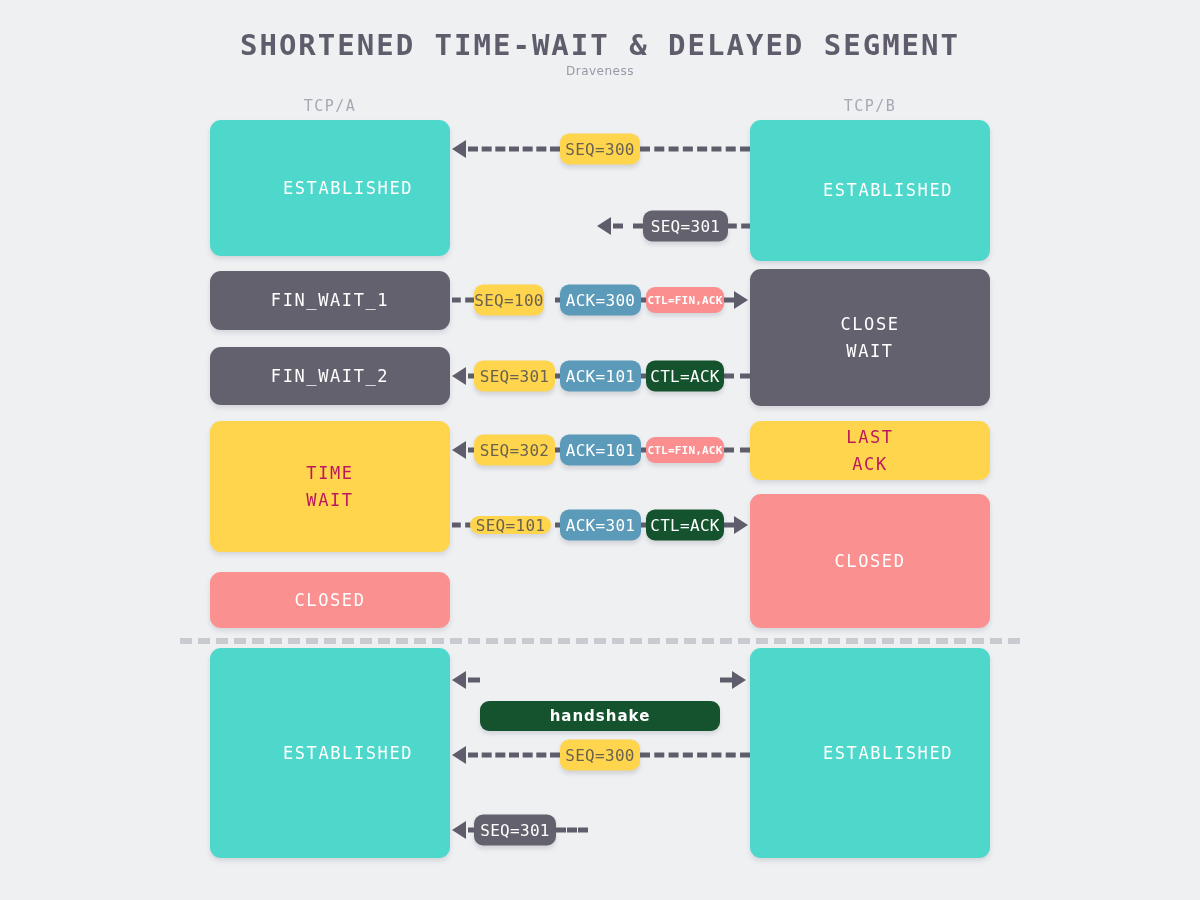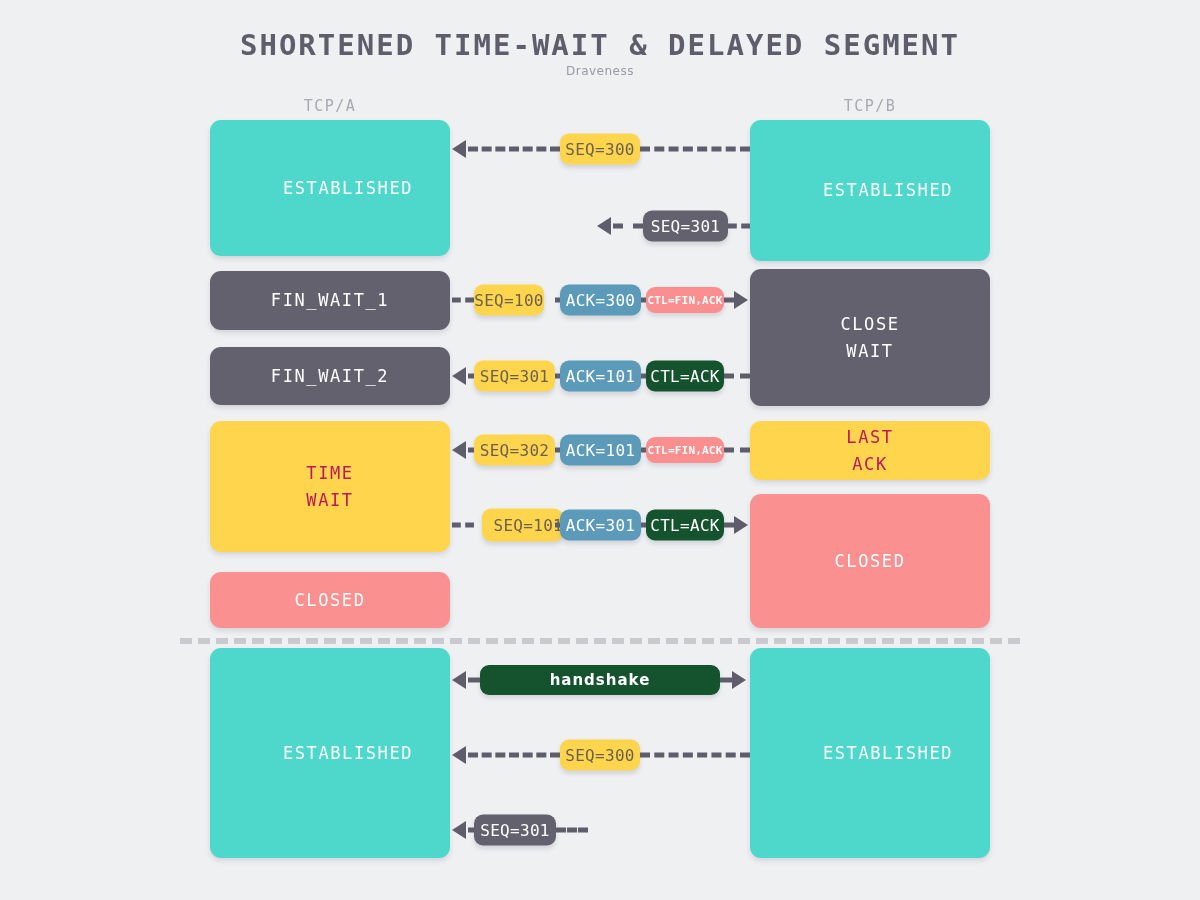--- a/index.html
+++ b/index.html
@@ -108,21 +108,21 @@
   }
   .chip.yellow { background: #ffd54d; color: #6b6150; }
   .chip.blue   { background: #5b9ab8; color: #ffffff; }
   .chip.pink   { background: #fb8f8f; color: #ffffff; }
   .chip.teal   { background: #14532d; color: #ffffff; }
   .chip.gray   { background: #64616e; color: #ffffff; }
 
   .chip.sz-md  { font-size: 16px; letter-spacing: 0.3px; }
   .chip.sz-sm  { font-size: 11px; letter-spacing: 0.2px; font-weight: 700; }
   .chip.sz-hs  { font-size: 15px; letter-spacing: 1.0px; font-weight: 700;
-                 font-family: "DejaVu Sans", sans-serif; }
+                 font-family: "DejaVu Sans", sans-serif; margin-top: 36px; }
 
   
   .divider {
     position: absolute;
     left: 180px;
     width: 840px;
     height: 0;
     border-top: 6px dashed #c9c9d0;
   }
 </style>
@@ -229,21 +229,21 @@
   <div class="chip blue sz-md" style="left:560px; top:450px; width:81px; height:31px;">
     <span>ACK=101</span>
   </div>
   <div class="dash" style="left:641px; top:450px; width:5px;"></div>
   <div class="chip pink sz-sm" style="left:646px; top:450px; width:78px; height:26px;">
     <span>CTL=FIN,ACK</span>
   </div>
   <div class="dash" style="left:724px; top:450px; width:26px;"></div>
 
   <div class="dash" style="left:452px; top:525px; width:22px;"></div>
-  <div class="chip yellow sz-md" style="left:482px; top:525px; width:81px; height:33px;justify-content:flex-end;">
+  <div class="chip yellow sz-md" style="left:470px; top:525px; width:81px; height:18px;">
     <span>SEQ=101</span>
   </div>
   <div class="dash" style="left:555px; top:525px; width:5px;"></div>
   <div class="chip blue sz-md" style="left:560px; top:525px; width:81px; height:31px;">
     <span>ACK=301</span>
   </div>
   <div class="dash" style="left:641px; top:525px; width:5px;"></div>
   <div class="chip teal sz-md" style="left:646px; top:525px; width:78px; height:31px;">
     <span>CTL=ACK</span>
   </div>

